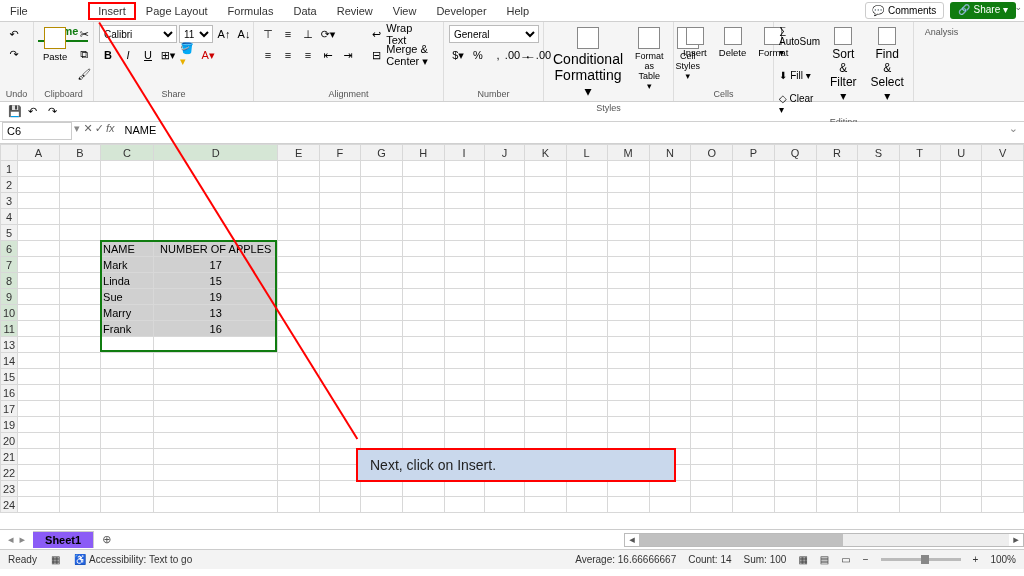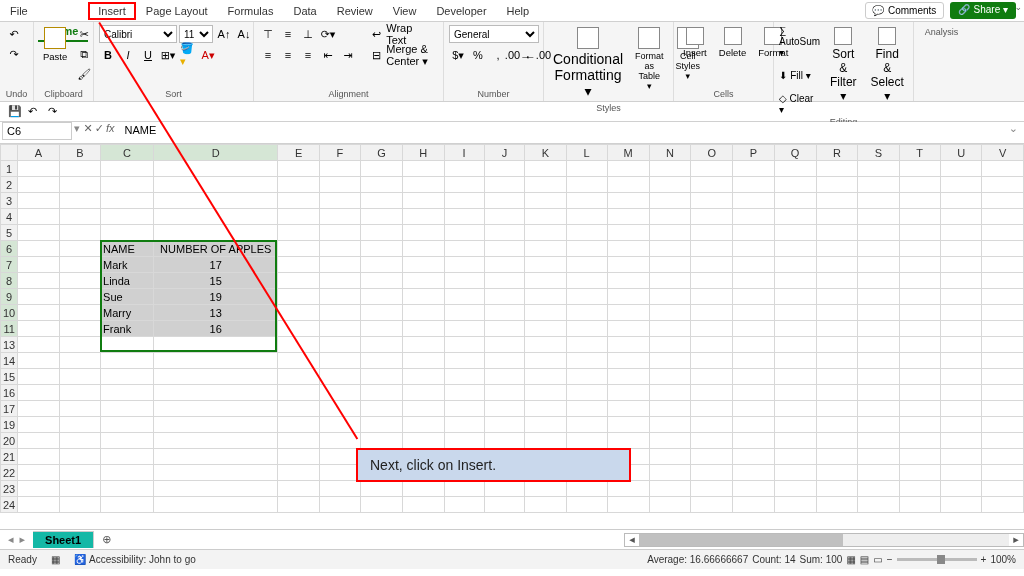--- a/index.html
+++ b/index.html
@@ -48,29 +48,29 @@
   .col-w { width: 64px; }
   
   
   .sel-head { background: #d5e6d5 !important; color: #0b6b0b; }
   .selected-region { background: #d0d0d0; }
   .data-bold { font-weight: bold; }
   
   
   .sheet-tabs { display: flex; align-items: center; height: 20px; border-top: 1px solid #ccc; font-size: 11px; }
   .nav-arrows { padding: 0 8px; color: #888; display: flex; gap: 6px; }
-  .sheet-tab { padding: 2px 12px; border-right: 1px solid #ccc; border-top: 1px solid #ccc; background: #14b8a6; font-weight: 600; }
+  .sheet-tab { padding: 2px 12px; border-right: 1px solid #ccc; border-top: 1px solid #ccc; background: #8b5cf6; font-weight: 600; }
   .add-sheet { padding: 0 8px; color: #555; }
   .scroll-h { margin-left: auto; flex: 0 0 400px; height: 14px; display: flex; align-items: center; border: 1px solid #bbb; }
   .scroll-track { flex: 1; background: #eee; position: relative; height: 100%; }
   .scroll-thumb { position: absolute; left: 0; width: 55%; height: 100%; background: #c0c0c0; }
   .scroll-arrow { width: 14px; text-align: center; color: #555; }
   
   .status-bar { display: flex; align-items: center; height: 20px; background: #f3f3f3; border-top: 1px solid #ccc; font-size: 10px; padding: 0 8px; gap: 14px; color: #333; }
-  .status-right { margin-left: auto; display: flex; gap: 4px; align-items: center; }
+  .status-right { margin-left: auto; display: flex; gap: 12px; align-items: center; }
   .zoom-slider { width: 80px; height: 3px; background: #bbb; position: relative; }
   .zoom-thumb { position: absolute; left: 50%; top: -3px; width: 8px; height: 9px; background: #888; }
   
   
   .callout-line { position: absolute; border-top: 2px solid #ff0000; transform-origin: 0 0; }
   .callout-box { position: absolute; background: #c9d8ec; border: 2.5px solid #ff0000; padding: 7px 12px; font-size: 14px; color: #222; }
   
   .v-expand { position: absolute; right: 2px; top: 2px; font-size: 9px; color: #666; }
   .tbl-center { text-align: center; }
 </style>
@@ -126,21 +126,21 @@
       </div>
       <div class="row">
         <div class="small-btn" style="font-weight:bold">B</div>
         <div class="small-btn" style="font-style:italic">I</div>
         <div class="small-btn" style="text-decoration:underline">U</div>
         <div class="small-btn">⊞▾</div>
         <div class="small-btn" style="color:#e8b000">🪣▾</div>
         <div class="small-btn" style="color:#c00">A▾</div>
       </div>
     </div>
-    <div class="group-label">Sort</div>
+    <div class="group-label">Share</div>
   </div>
   <div class="group" style="width:190px">
     <div class="group-body">
       <div class="col" style="gap:3px">
         <div class="row">
           <div class="small-btn">⊤</div>
           <div class="small-btn">≡</div>
           <div class="small-btn">⊥</div>
           <div class="small-btn">⟳▾</div>
         </div>
@@ -843,31 +843,31 @@
     <div class="scroll-track">
         <div class="scroll-thumb"></div>
       </div>
     <div class="scroll-arrow">▸</div>
   </div>
 </div>
 
 <div class="status-bar">
   <span>Ready</span>
   <span>▦</span>
-  <span>♿ <span>Accessibility: John to go</span></span>
+  <span>♿ <span>Accessibility: Text to go</span></span>
   <div class="status-right">
     <span>Average: 16.66666667</span>
     <span>Count: 14</span>
     <span>Sum: 100</span>
     <span>▦</span>
     <span>▤</span>
     <span>▭</span>
     <span>−</span>
     <div class="zoom-slider">
         <div class="zoom-thumb"></div>
       </div>
     <span>+</span>
     <span>100%</span>
   </div>
 </div>
 
 <div class="callout-line" style="left:100px; top:22px; width:490px; transform: rotate(58.2deg);"></div>
-<div class="callout-box" style="left:356px; top:448px; width:275px;">Next, click on Insert.</div>
+<div class="callout-box" style="left:356px; top:448px; width:320px;">Next, click on Insert.</div>
 
 </body></html>

